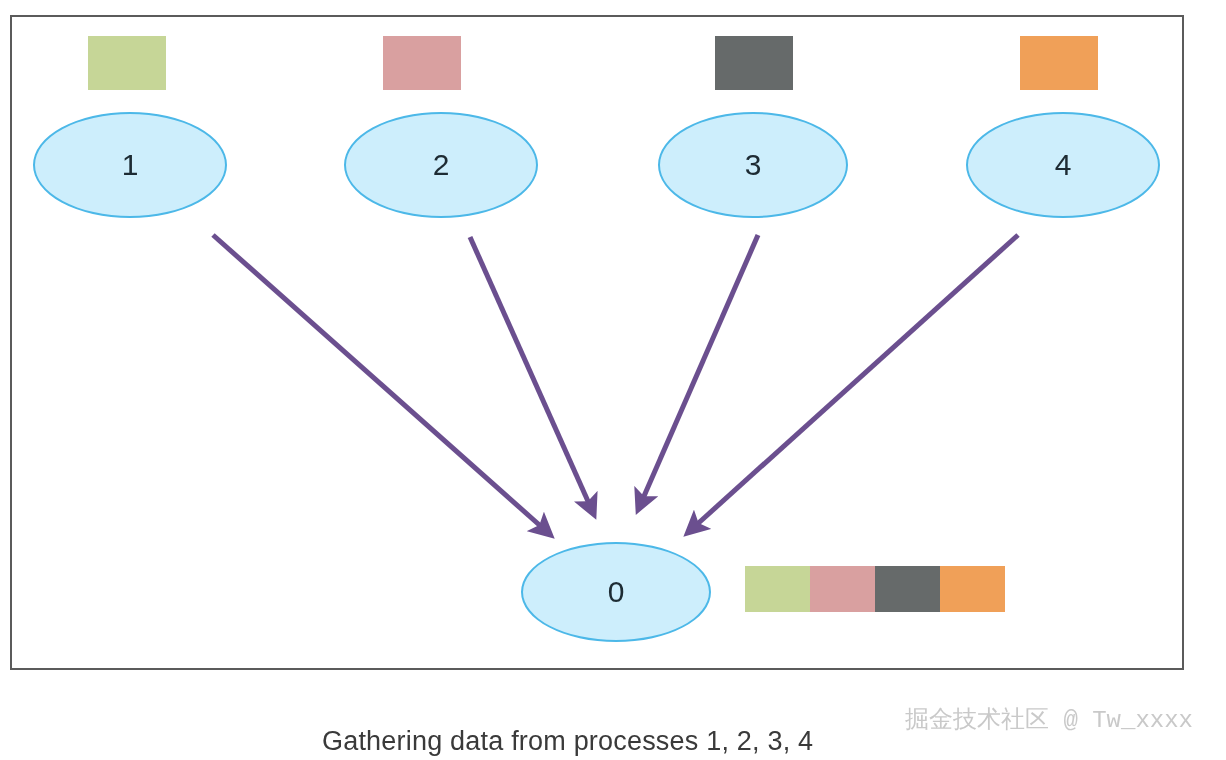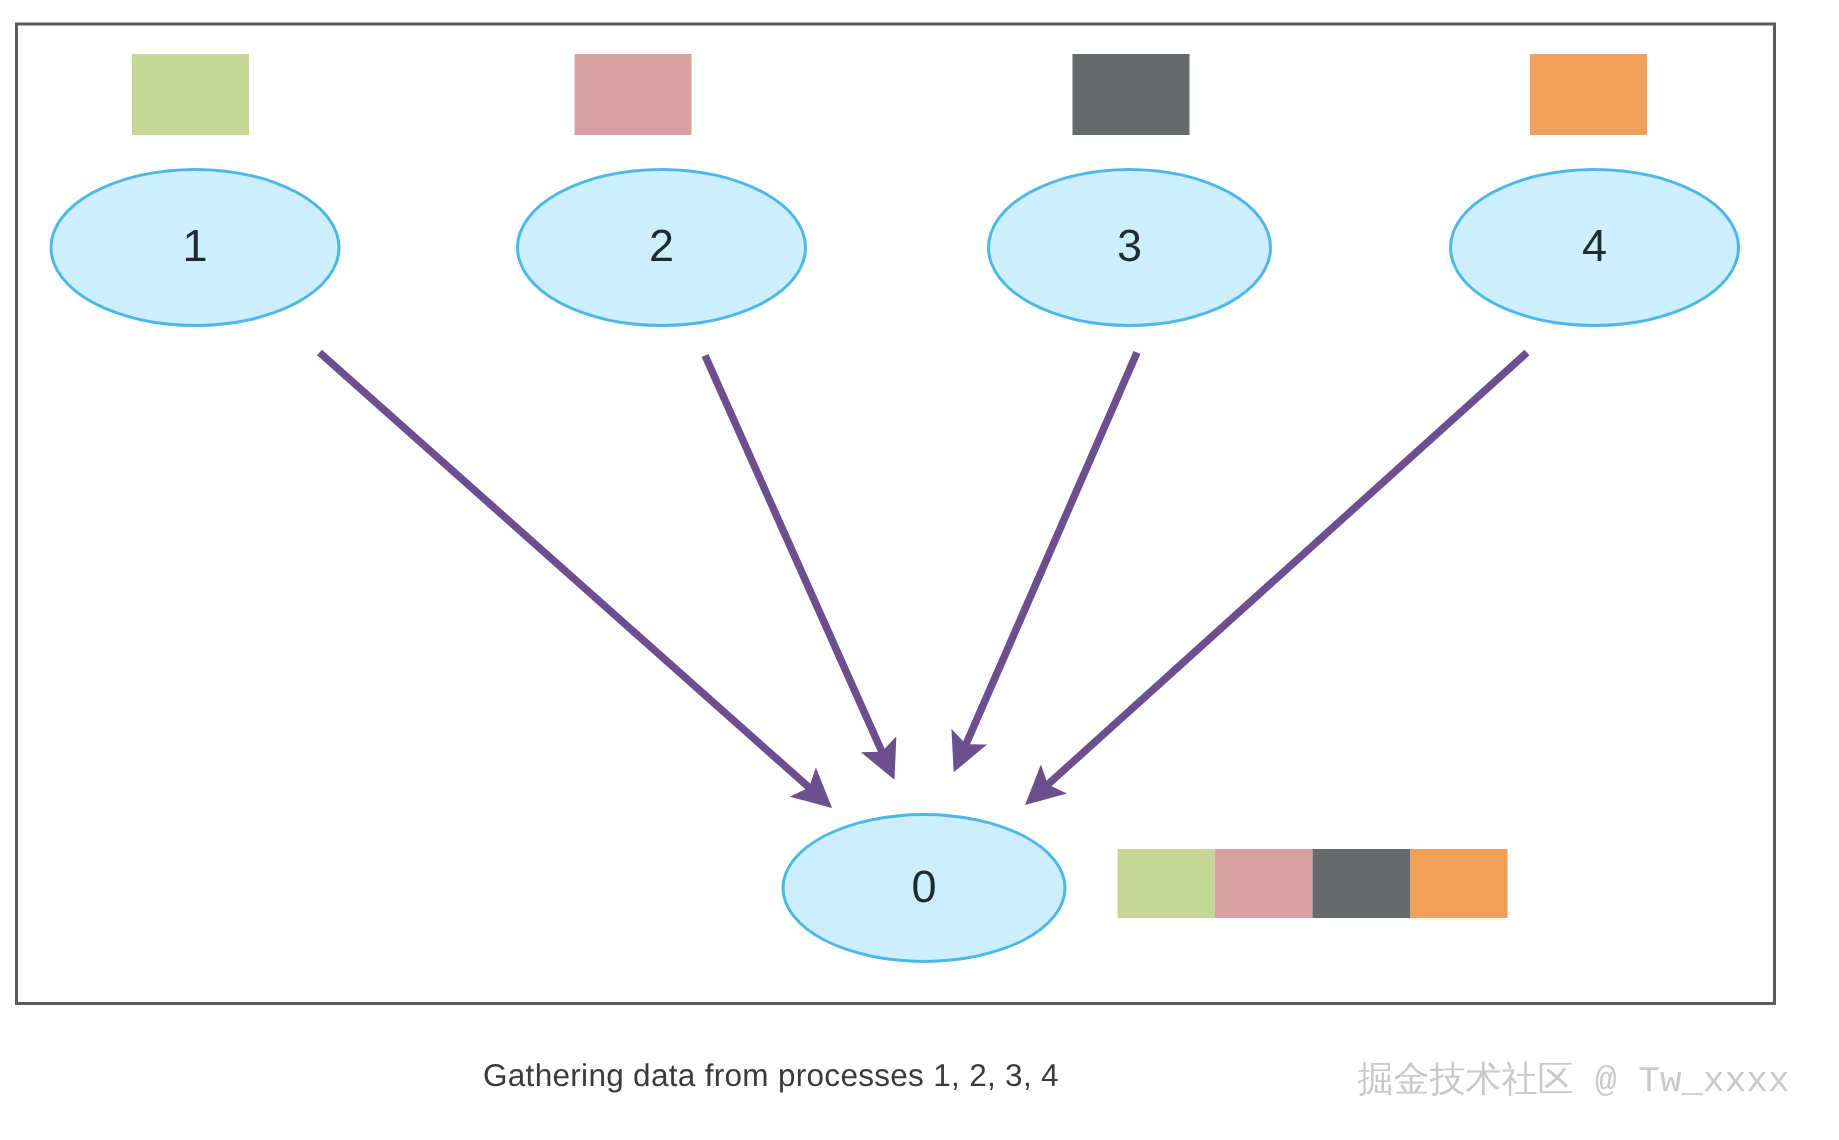--- a/index.html
+++ b/index.html
@@ -60,22 +60,22 @@
   #arrows{
     position:absolute;
     left:0;top:0;
     width:1226px;height:760px;
     pointer-events:none;
   }
 
   
   .caption{
     position:absolute;
-    left:322px;top:706px;
-    font-size:21px;
+    left:322px;top:726px;
+    font-size:27px;
     color:#3a3a3a;
     white-space:nowrap;
     letter-spacing:.2px;
   }
   .watermark{
     position:absolute;
     left:905px;top:703px;
     font-size:24px;
     color:#c9c9c9;
     white-space:nowrap;

